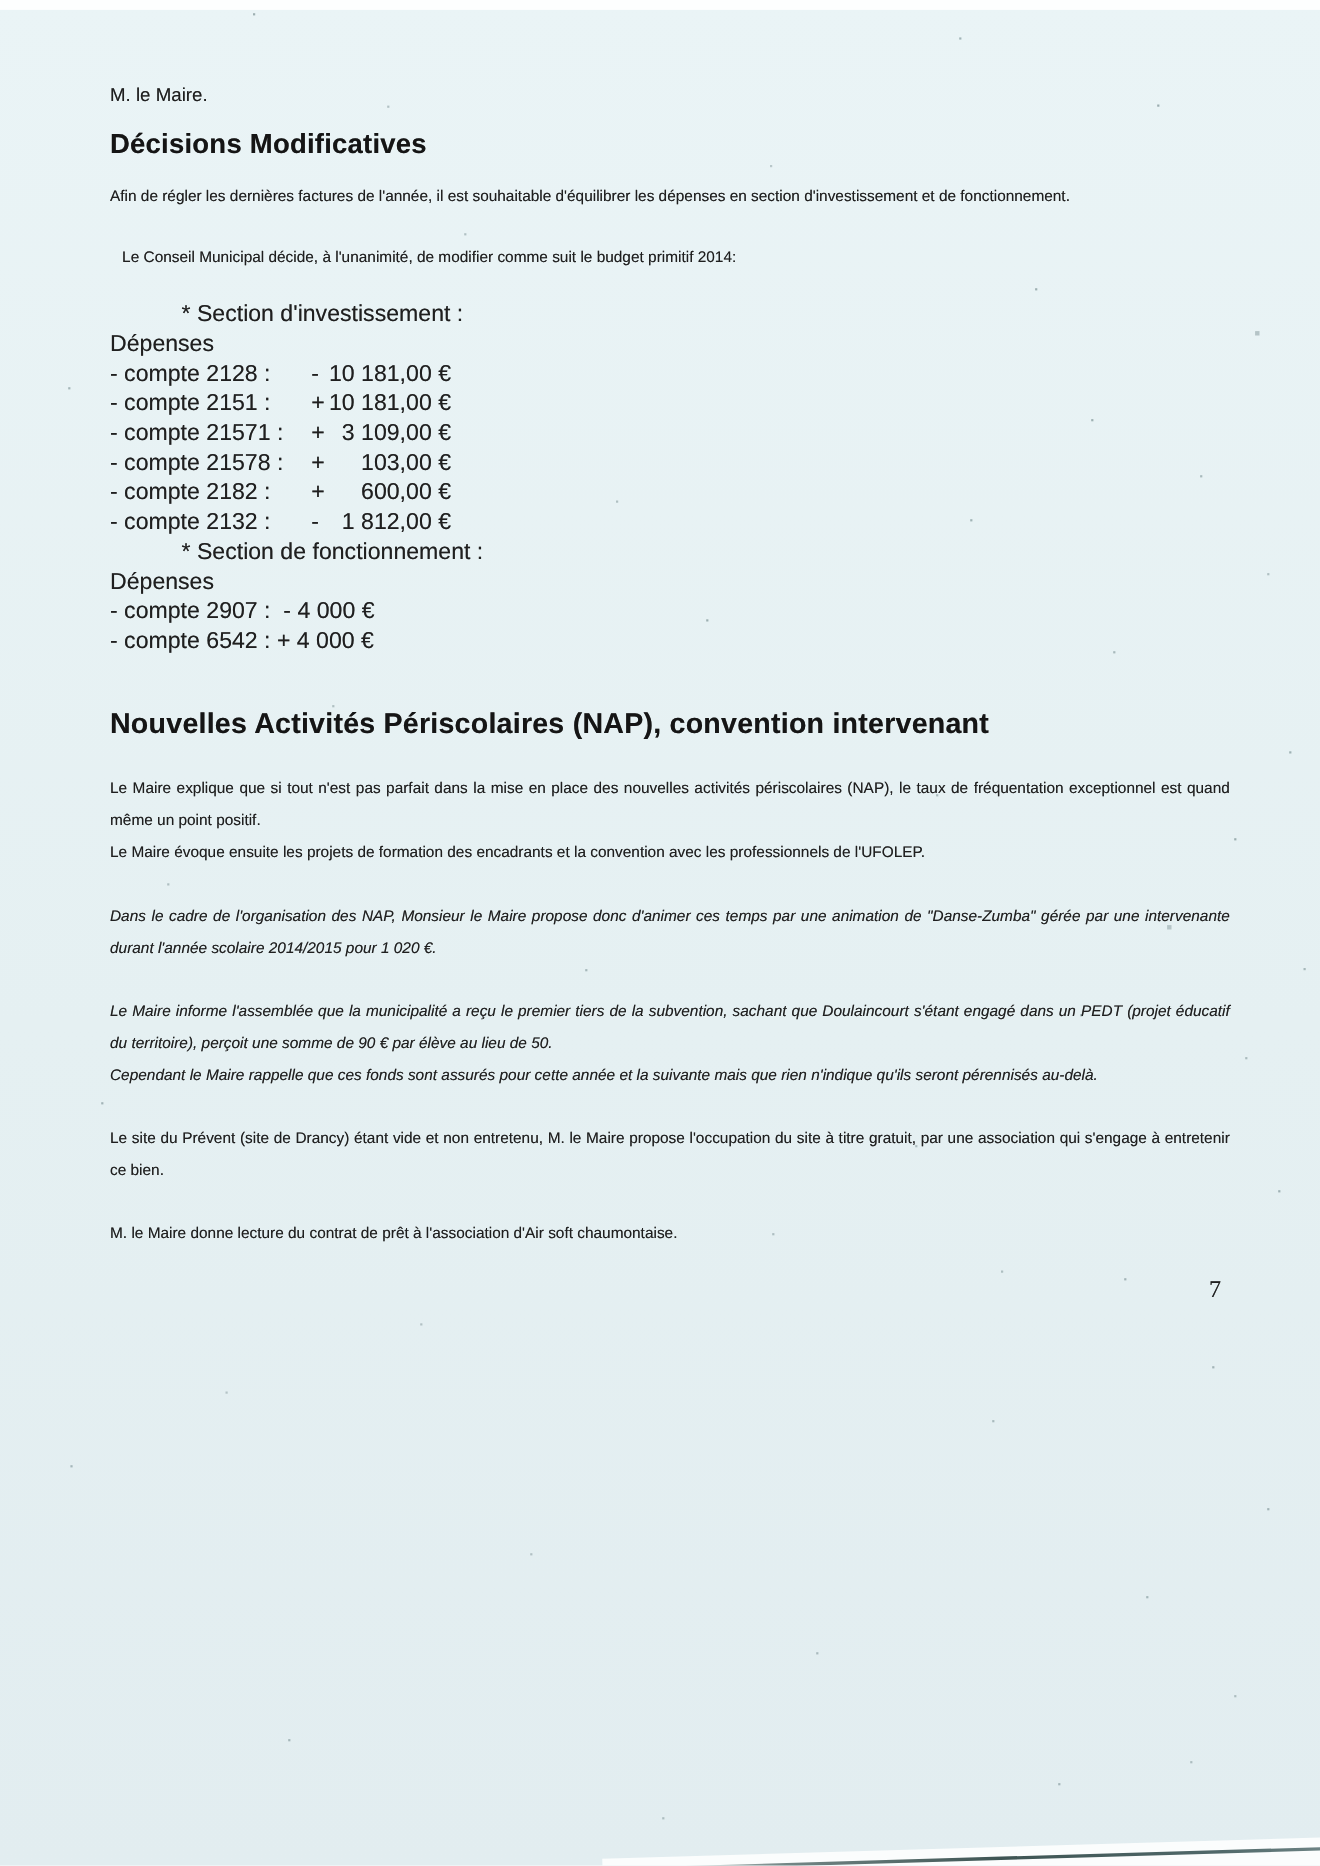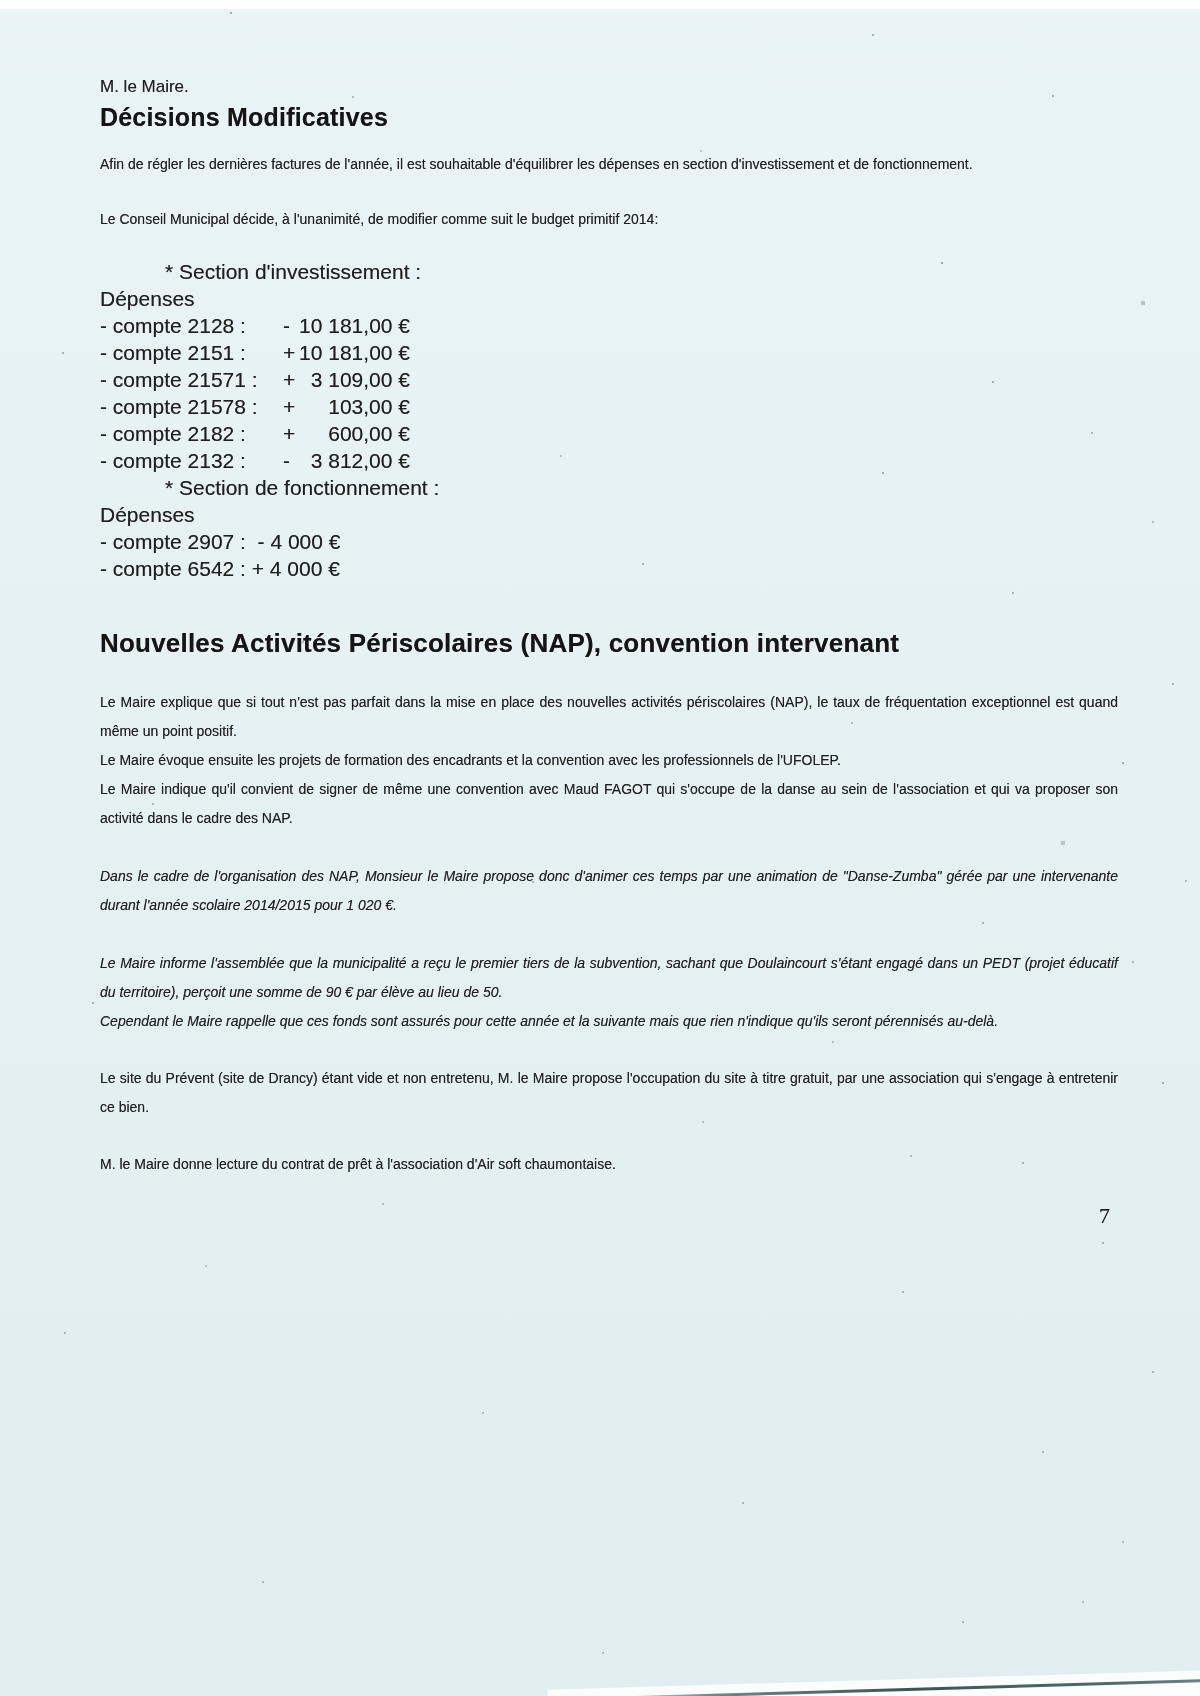--- a/index.html
+++ b/index.html
@@ -45,25 +45,25 @@
   }
   .content {
     position: absolute; inset: 0;
     padding: 74px 82px 0 100px;
     box-sizing: border-box;
     text-shadow: 0 0 0.6px rgba(25,25,25,0.55);
   }
   p { margin: 0; }
   .body { font-size: 17px; line-height: 26px; }
   .heading { font-weight: bold; color: #151515; margin: 0; letter-spacing: 0.2px; }
-  .h-small { font-size: 25px; line-height: 30px; margin-top: 2px; }
+  .h-small { font-size: 25px; line-height: 30px; margin-top: 16px; }
   .h-large { font-size: 26px; line-height: 34px; }
   .para { font-size: 14px; line-height: 29px; text-align: justify; }
   .p-intro { margin-top: 18px; }
-  .p-conseil { margin-top: 26px; }
+  .p-conseil { margin-top: 26px; margin-left: 11px; }
   .budget { margin-top: 24px; font-size: 21px; line-height: 27px; }
   .budget .pre { white-space: pre; }
   .budget-header { padding-left: 65px; }
   .budget-row { position: relative; height: 27px; }
   .b-sign { position: absolute; left: 183px; top: 0; }
   .b-val { position: absolute; left: 60px; top: 0; width: 250px; text-align: right; }
   .h-nap { margin-top: 44px; }
   .block-a { margin-top: 28px; }
   .block-gap { margin-top: 29px; font-style: italic; }
   .block-d { margin-top: 20px; }
@@ -131,34 +131,33 @@
       <span class="b-val">103,00 €</span>
     </div>
     <div class="budget-row">
       <span class="b-label">- compte 2182 :</span>
       <span class="b-sign">+</span>
       <span class="b-val">600,00 €</span>
     </div>
     <div class="budget-row">
       <span class="b-label">- compte 2132 :</span>
       <span class="b-sign">-</span>
-      <span class="b-val">3 812,00 €</span>
+      <span class="b-val">1 812,00 €</span>
     </div>
     <p class="budget-header pre">* Section de fonctionnement :</p>
     <p class="pre">Dépenses</p>
     <p class="pre">- compte 2907 :  - 4 000 €</p>
     <p class="pre">- compte 6542 : + 4 000 €</p>
   </div>
 
   <h2 class="heading h-large h-nap">Nouvelles Activités Périscolaires (NAP), convention intervenant</h2>
 
   <div class="block-a">
     <p class="para">Le Maire explique que si tout n'est pas parfait dans la mise en place des nouvelles activités périscolaires (NAP), le taux de fréquentation exceptionnel est quand même un point positif.</p>
     <p class="para">Le Maire évoque ensuite les projets de formation des encadrants et la convention avec les professionnels de l'UFOLEP.</p>
-    <p class="para">Le Maire indique qu'il convient de signer de même une convention avec Maud FAGOT qui s'occupe de la danse au sein de l'association et qui va proposer son activité dans le cadre des NAP.</p>
   </div>
 
   <p class="para block-gap">Dans le cadre de l'organisation des NAP, Monsieur le Maire propose donc d'animer ces temps par une animation de "Danse-Zumba" gérée par une intervenante durant l'année scolaire 2014/2015 pour 1 020 €.</p>
 
   <div class="block-gap">
     <p class="para">Le Maire informe l'assemblée que la municipalité a reçu le premier tiers de la subvention, sachant que Doulaincourt s'étant engagé dans un PEDT (projet éducatif du territoire), perçoit une somme de 90 € par élève au lieu de 50.</p>
     <p class="para">Cependant le Maire rappelle que ces fonds sont assurés pour cette année et la suivante mais que rien n'indique qu'ils seront pérennisés au-delà.</p>
   </div>
 
 

